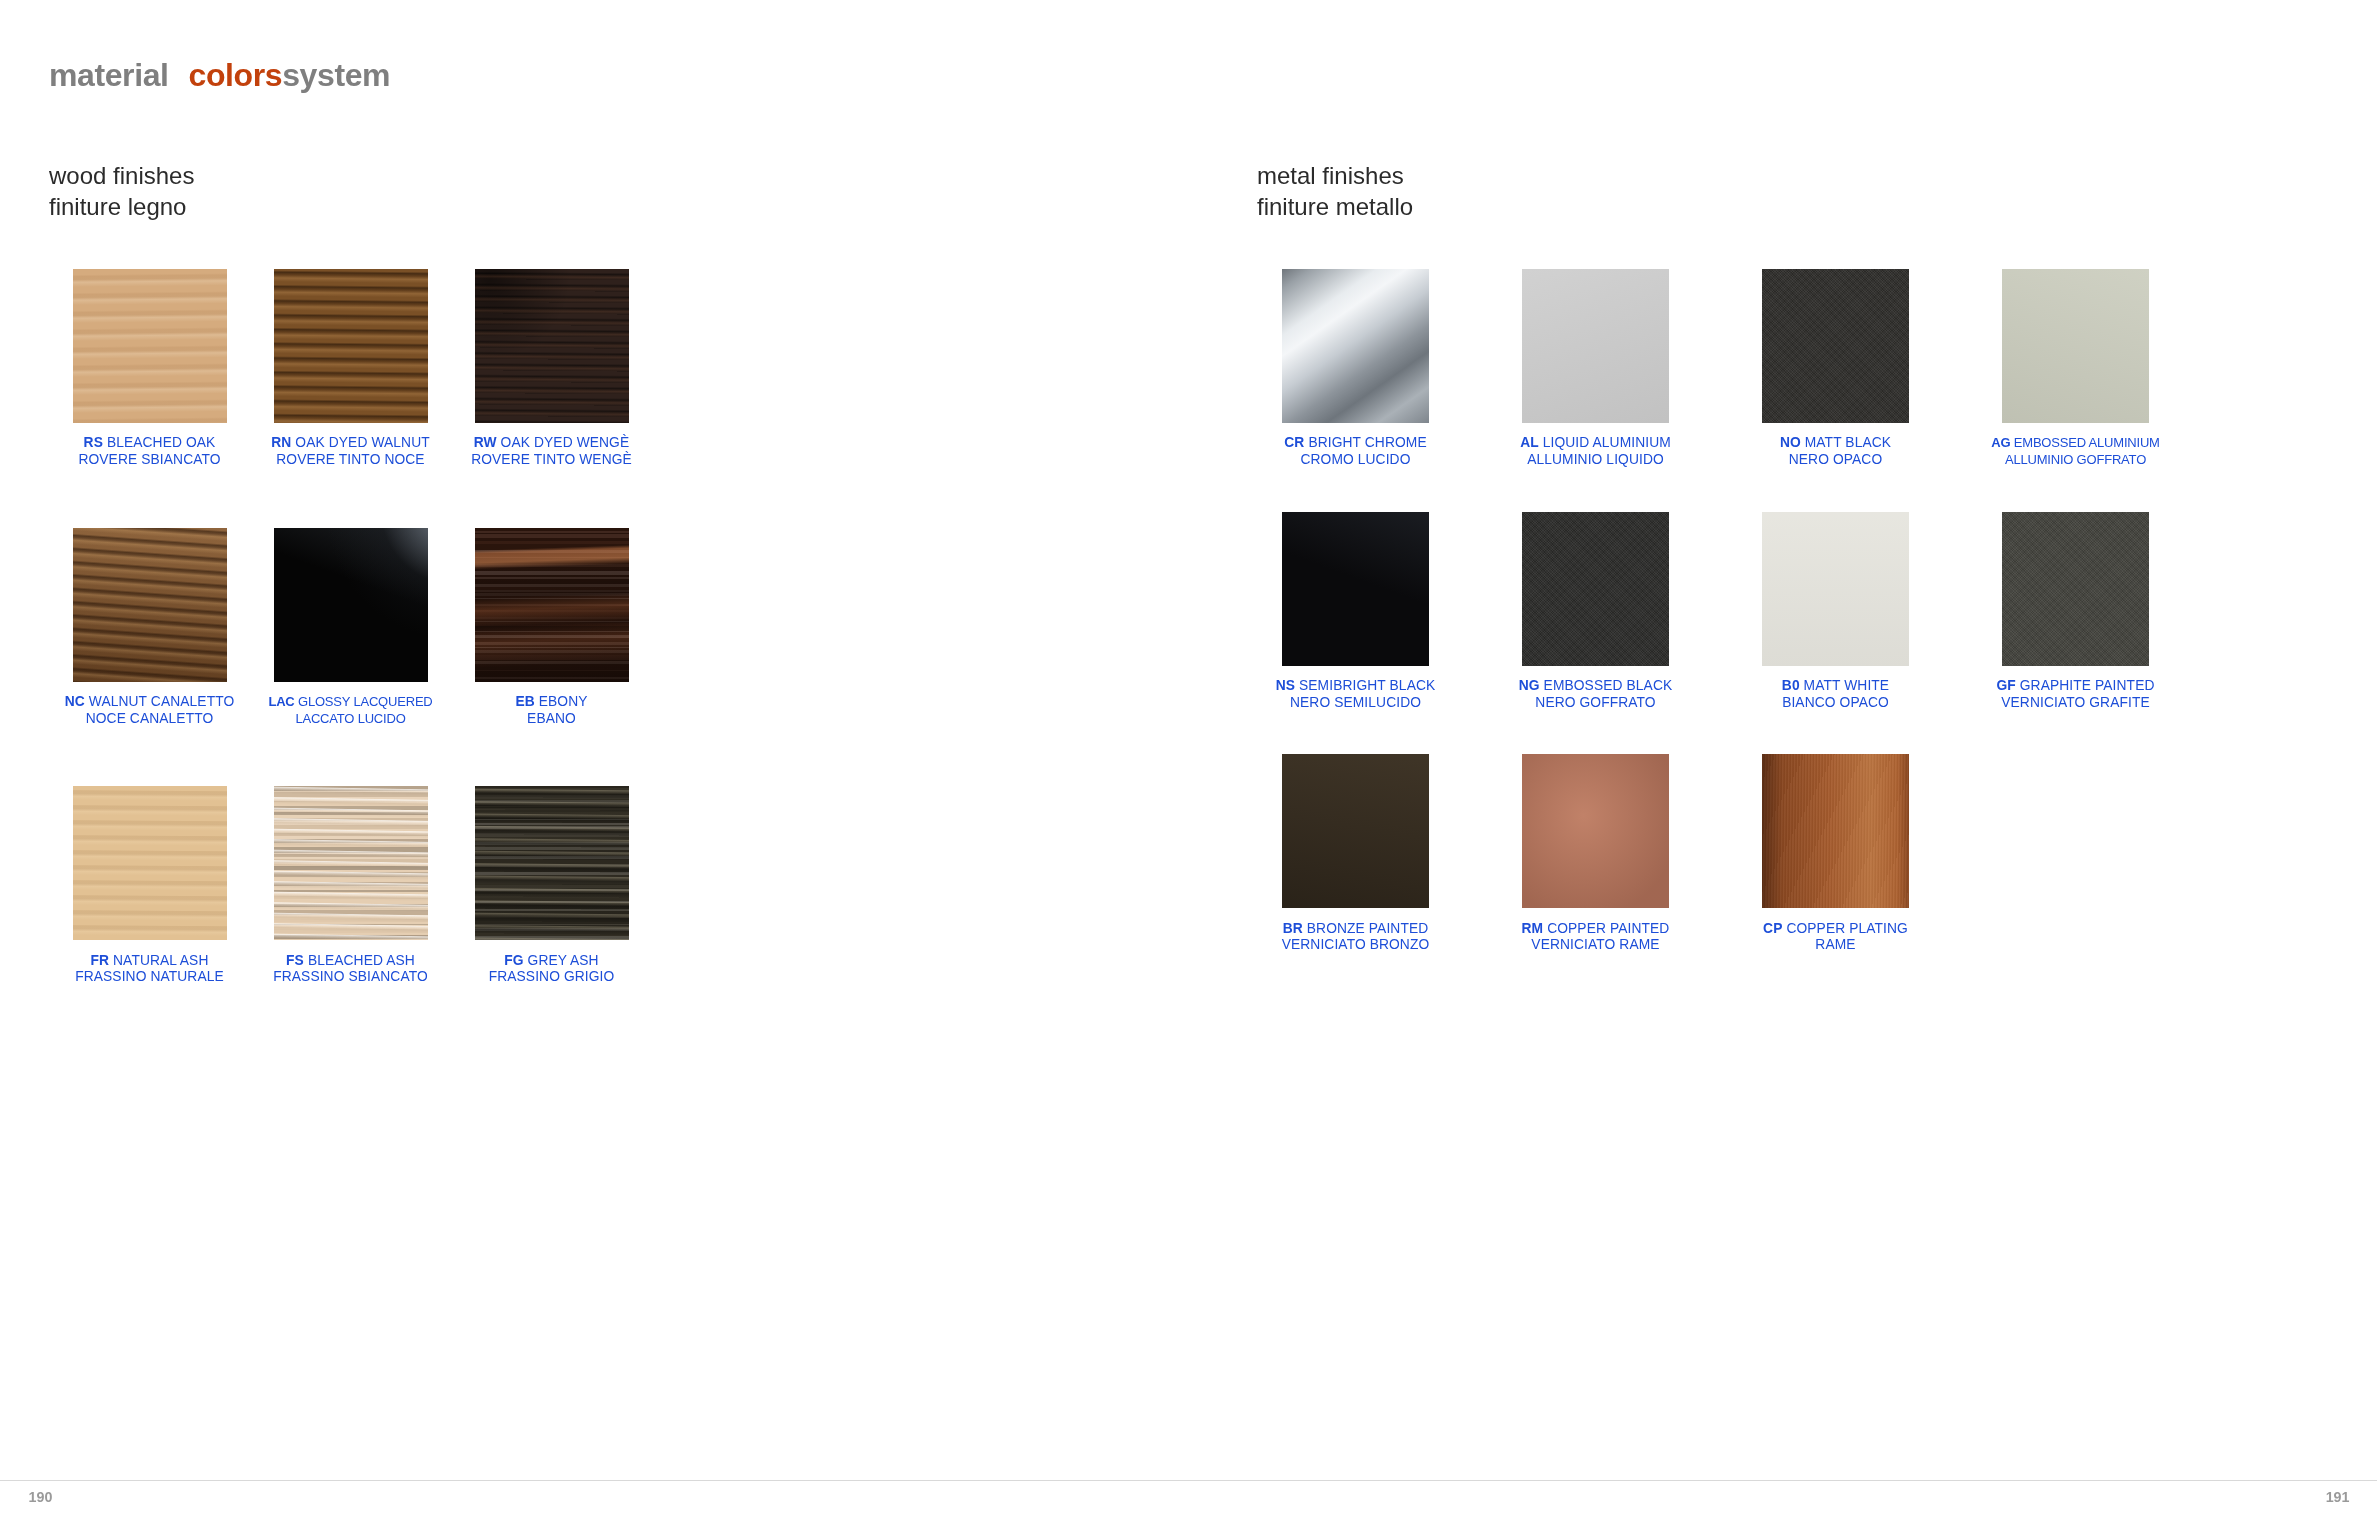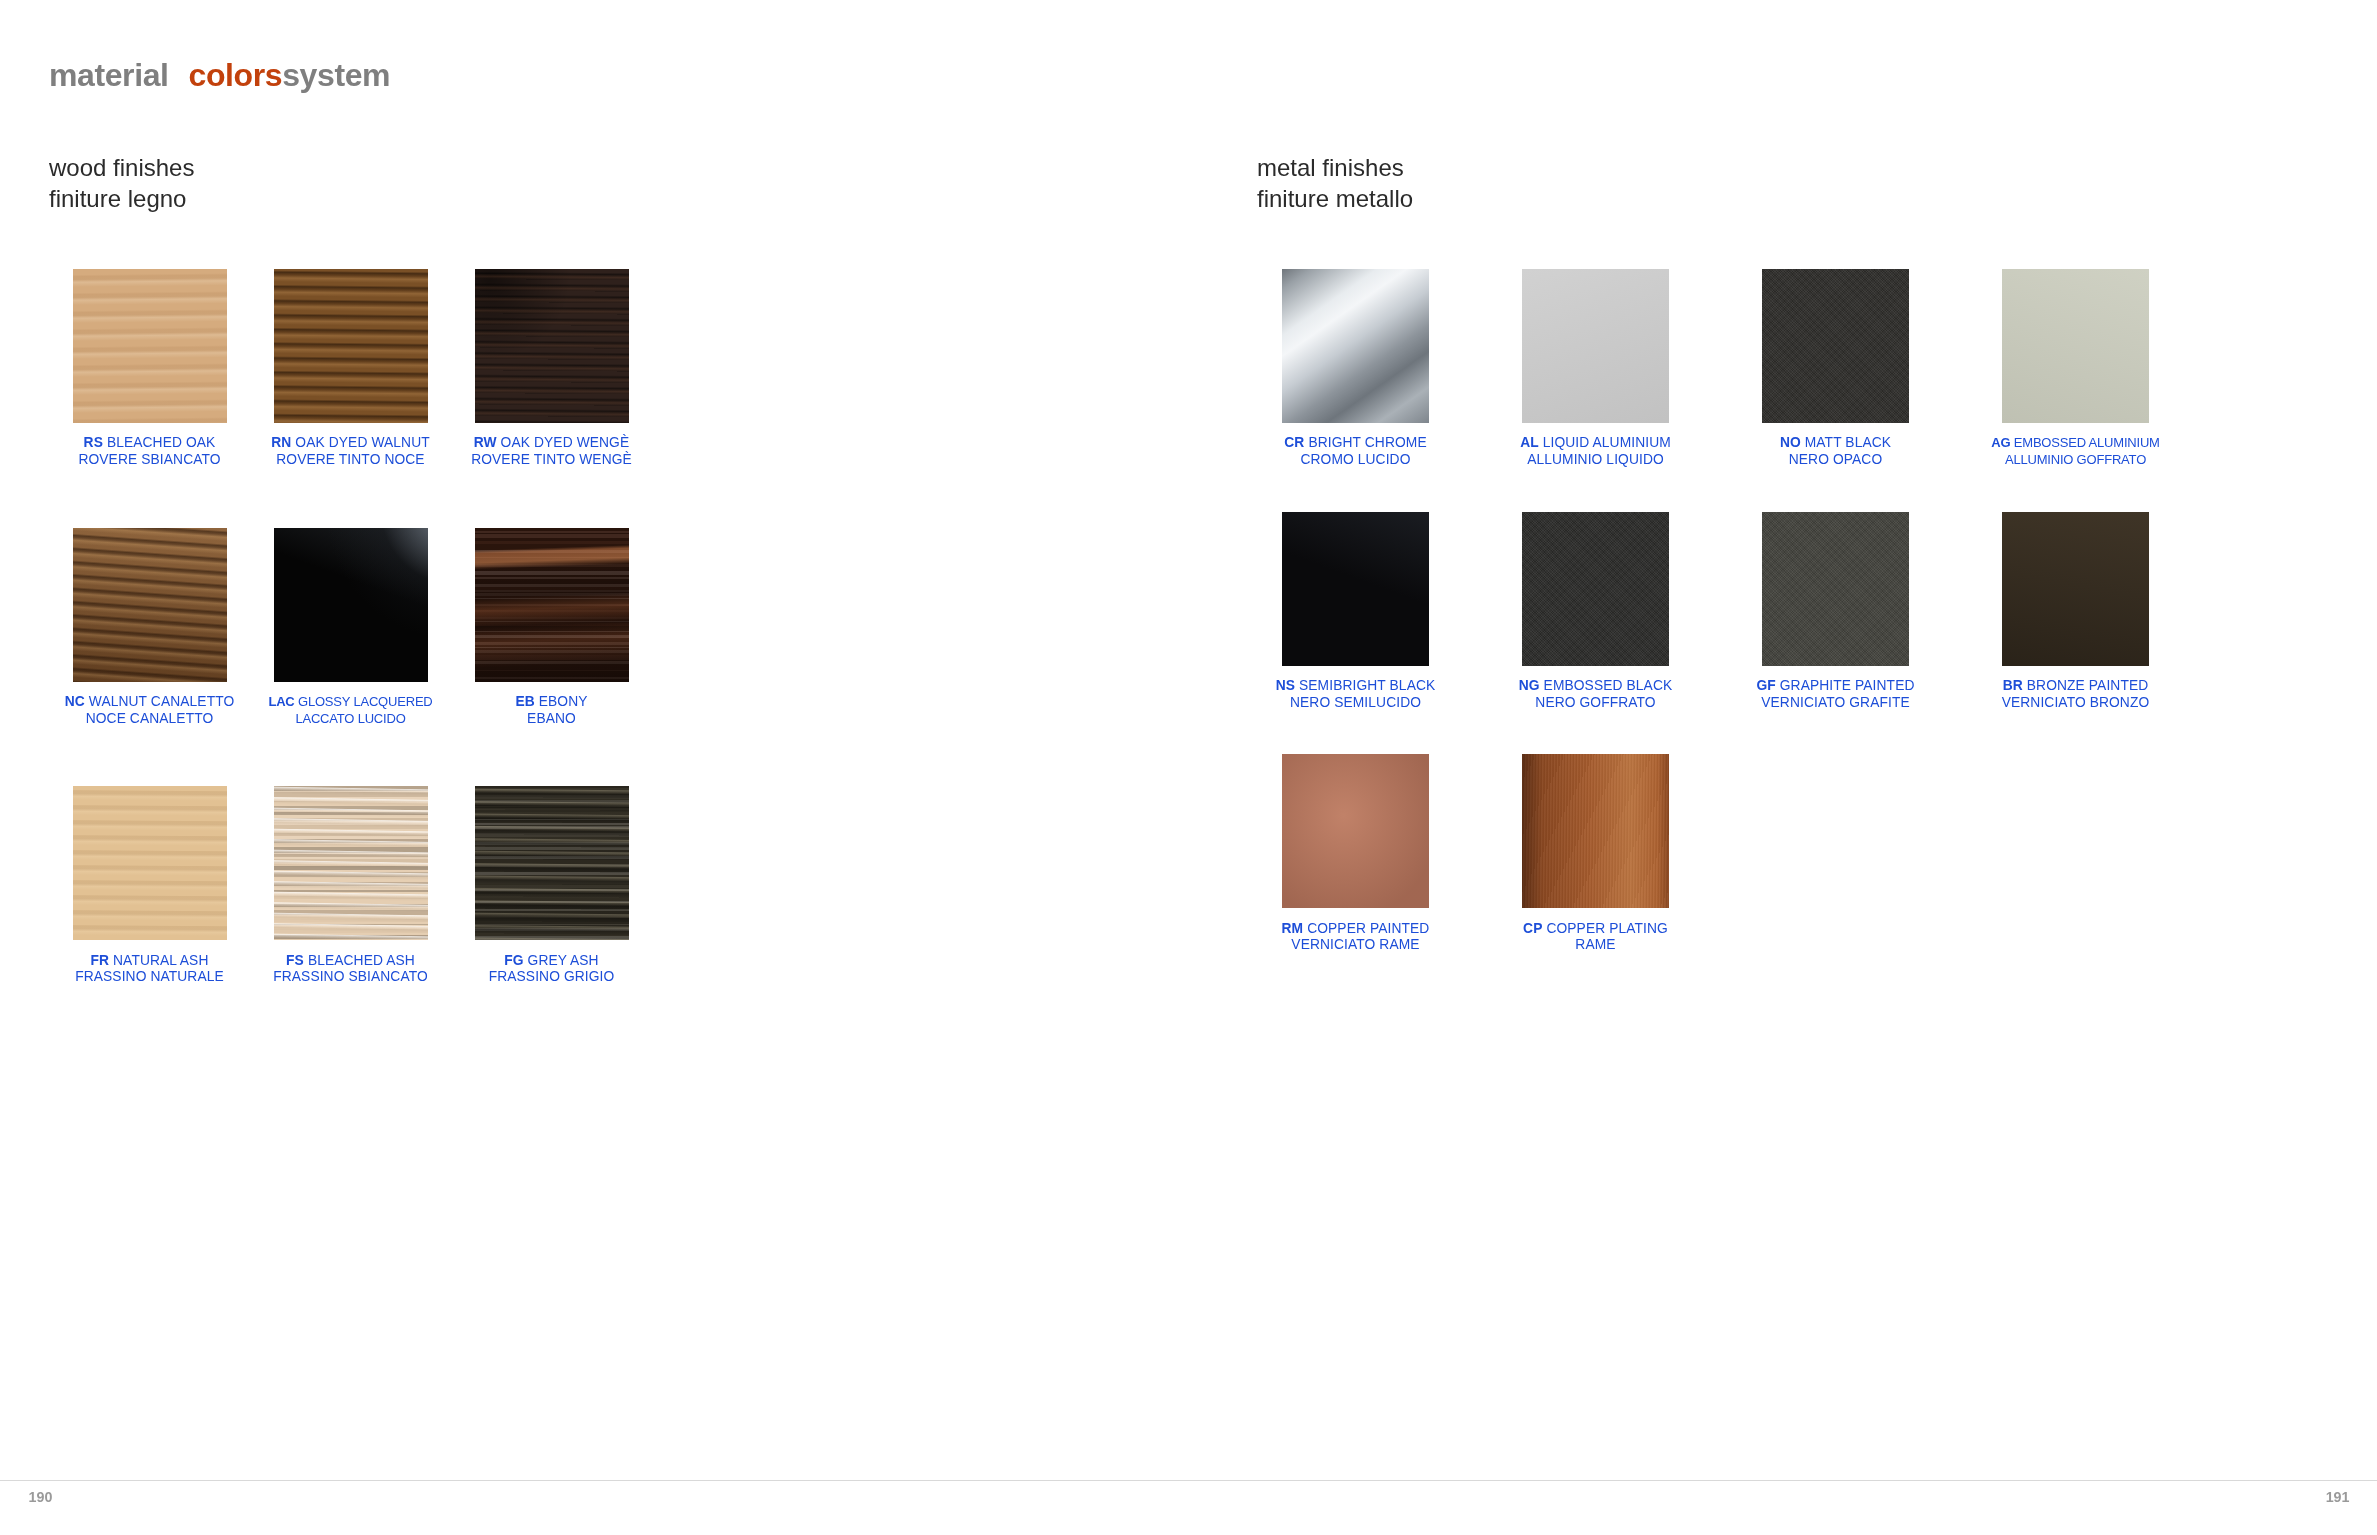--- a/index.html
+++ b/index.html
@@ -32,20 +32,21 @@
   
   .section {
     position: absolute;
   }
   .section-head {
     font-size: 24px;
     line-height: 31px;
     color: #2b2b2b;
     font-weight: normal;
     white-space: nowrap;
+    margin-top: 8px;
   }
   .section-head .l2 { display: block; }
 
   
   .grid {
     position: absolute;
     display: grid;
     grid-auto-rows: min-content;
   }
   .grid.wood {
@@ -231,20 +232,26 @@
       </div>
       <div class="caption"><span class="code">NS</span> <span class="en">SEMIBRIGHT BLACK</span><span class="it">NERO SEMILUCIDO</span></div>
     </div>
     <div class="cell">
       <div class="swatch" style="background-color: rgb(43, 43, 41);">
         <div class="grain" style="background: repeating-linear-gradient(45deg, rgba(255, 255, 255, 0.043) 0px, rgba(255, 255, 255, 0.043) 1px, rgba(0, 0, 0, 0.05) 1px, rgba(0, 0, 0, 0.05) 1.9px), repeating-linear-gradient(-45deg, rgba(255, 255, 255, 0.035) 0px, rgba(255, 255, 255, 0.035) 1px, rgba(0, 0, 0, 0.04) 1px, rgba(0, 0, 0, 0.04) 1.9px);"></div>
       </div>
       <div class="caption"><span class="code">NG</span> <span class="en">EMBOSSED BLACK</span><span class="it">NERO GOFFRATO</span></div>
     </div>
     <div class="cell">
+      <div class="swatch" style="background-color: rgb(230, 229, 222);">
+        <div class="grain" style="background: linear-gradient(rgba(255, 255, 255, 0.05) 0%, rgba(0, 0, 0, 0.04) 100%);"></div>
+      </div>
+      <div class="caption"><span class="code">B0</span> <span class="en">MATT WHITE</span><span class="it">BIANCO OPACO</span></div>
+    </div>
+    <div class="cell">
       <div class="swatch" style="background-color: rgb(66, 66, 60);">
         <div class="grain" style="background: repeating-linear-gradient(45deg, rgba(255, 255, 255, 0.043) 0px, rgba(255, 255, 255, 0.043) 1px, rgba(0, 0, 0, 0.05) 1px, rgba(0, 0, 0, 0.05) 1.9px), repeating-linear-gradient(-45deg, rgba(255, 255, 255, 0.035) 0px, rgba(255, 255, 255, 0.035) 1px, rgba(0, 0, 0, 0.04) 1px, rgba(0, 0, 0, 0.04) 1.9px);"></div>
       </div>
       <div class="caption"><span class="code">GF</span> <span class="en">GRAPHITE PAINTED</span><span class="it">VERNICIATO GRAFITE</span></div>
     </div>
     <div class="cell">
       <div class="swatch" style="background-color: rgb(51, 42, 30);">
         <div class="grain" style="background: linear-gradient(190deg, rgba(255, 225, 180, 0.06) 0%, rgba(0, 0, 0, 0.18) 100%);"></div>
       </div>
       <div class="caption"><span class="code">BR</span> <span class="en">BRONZE PAINTED</span><span class="it">VERNICIATO BRONZO</span></div>

